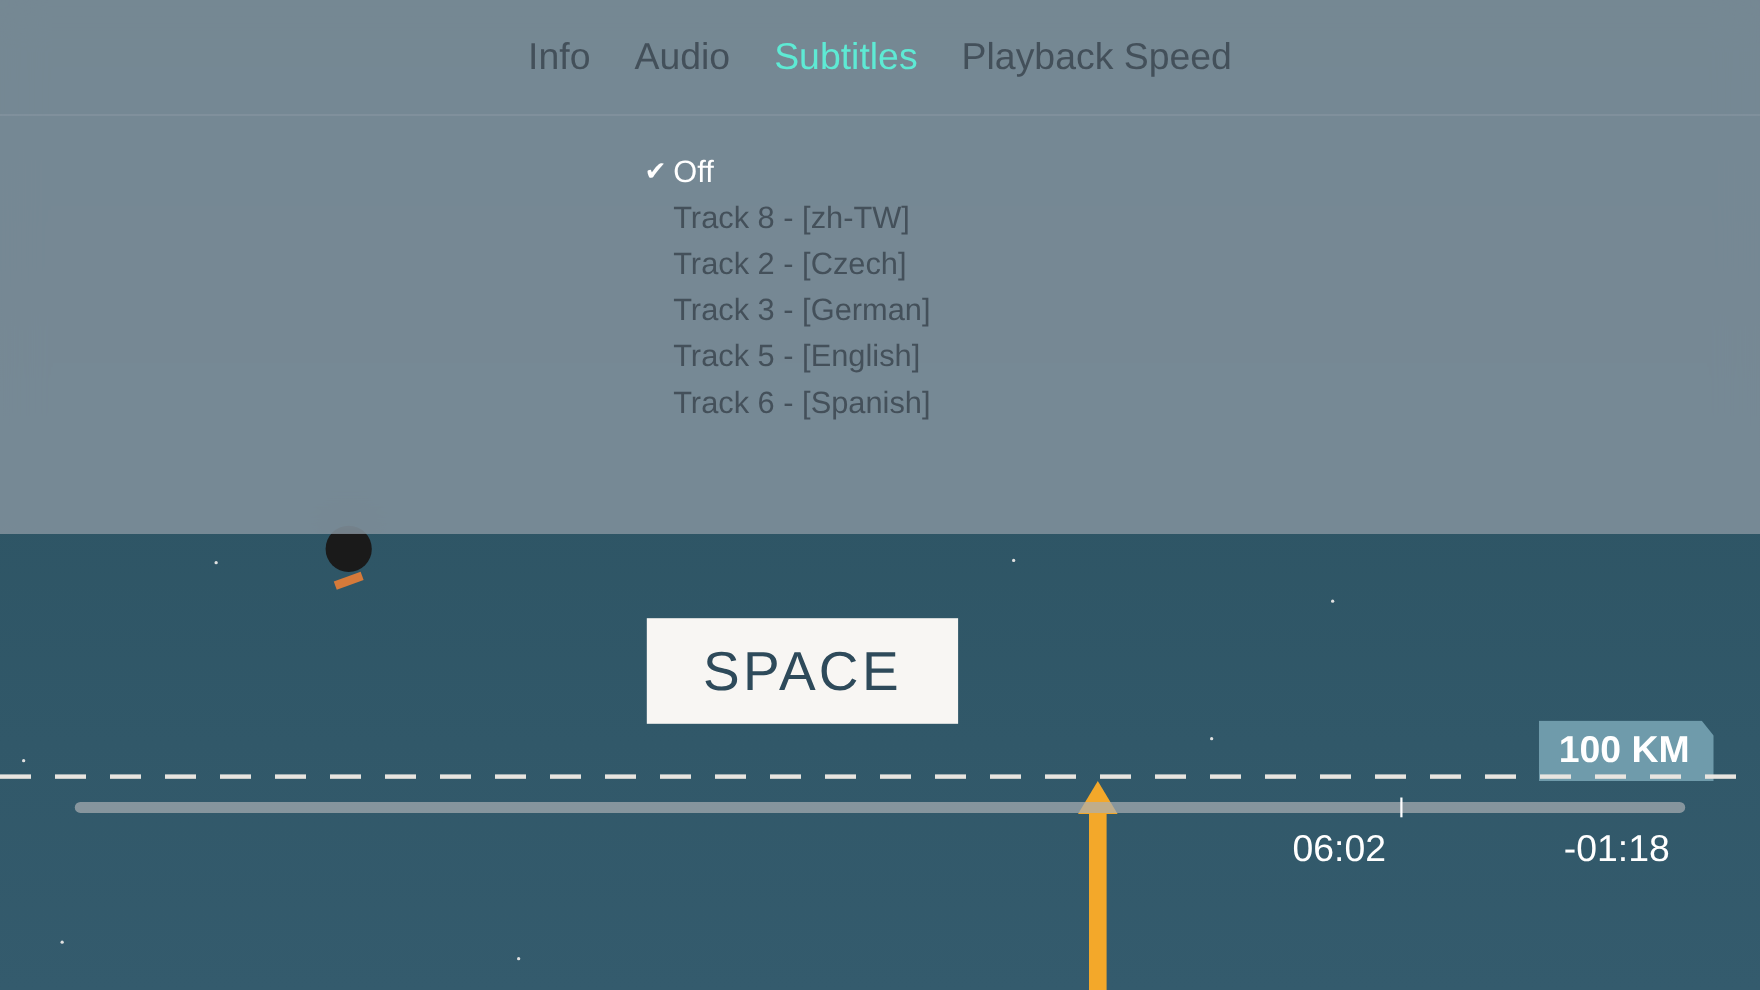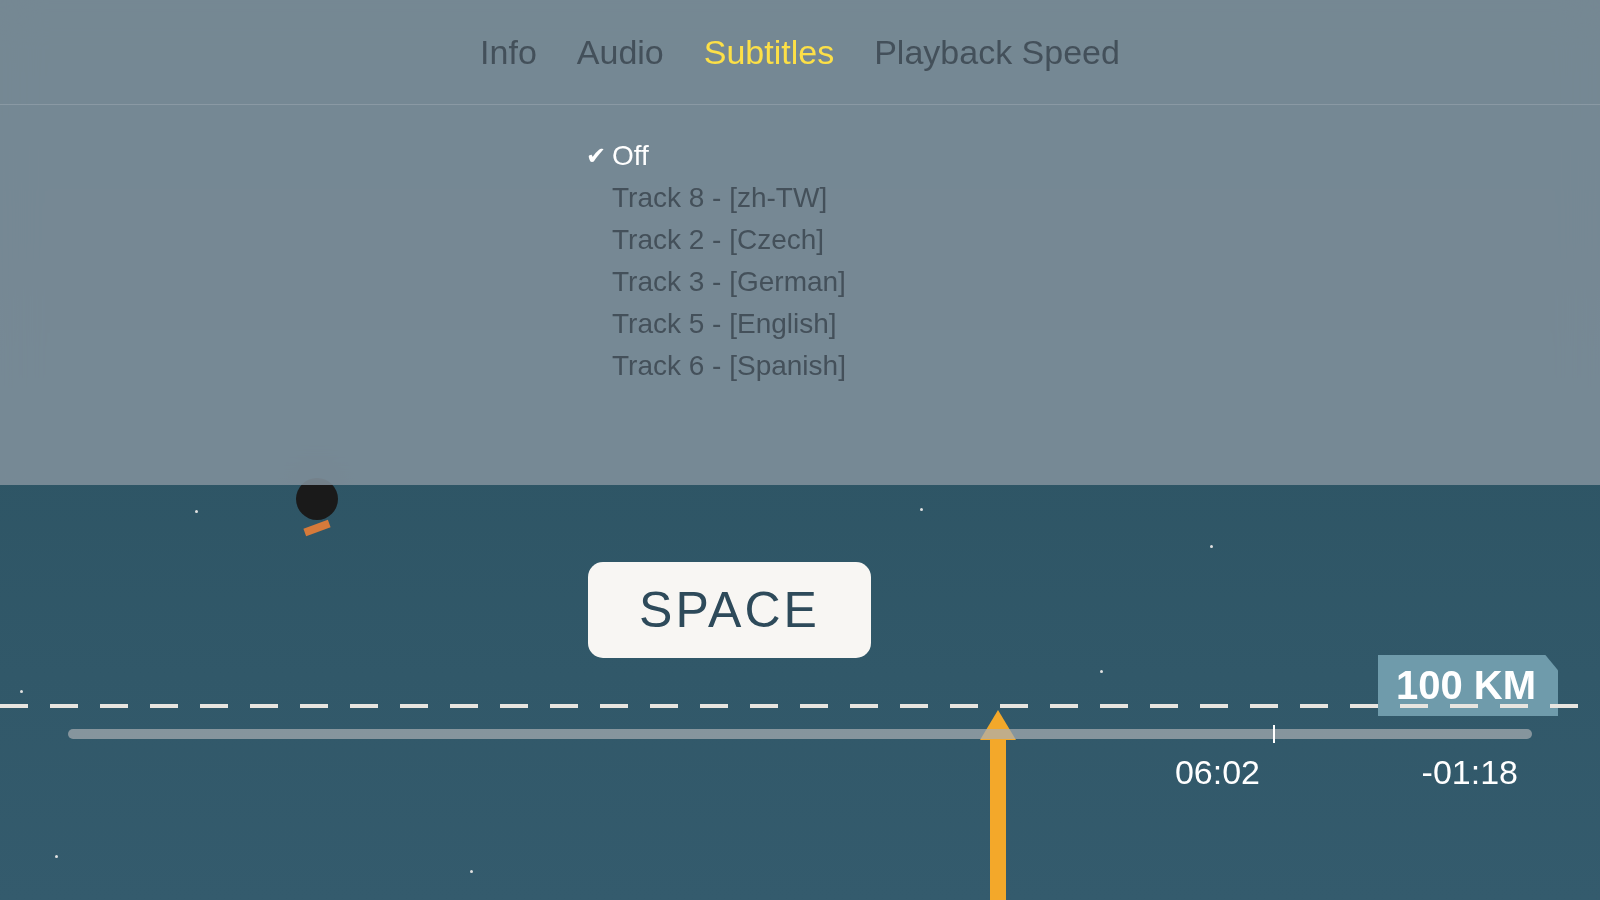--- a/index.html
+++ b/index.html
@@ -46,21 +46,21 @@
     }
     
     .tab {
       font-size: 34px;
       font-weight: 400;
       color: rgba(60, 70, 80, 0.85);
       cursor: pointer;
     }
     
     .tab.active {
-      color: #fde047;
+      color: #5eead4;
       font-weight: 500;
       text-align: center;
     }
     
     .subtitle-list {
       padding-top: 30px;
       padding-left: 586px;
     }
     
     .subtitle-item {
@@ -90,38 +90,37 @@
     .space-label {
       position: absolute;
       left: 588px;
       top: 562px;
       width: 283px;
       height: 96px;
       background: #f8f6f3;
       display: flex;
       align-items: center;
       justify-content: center;
-      border-radius: 15px;
     }
     
     .space-text {
       font-size: 50px;
       font-weight: 500;
       letter-spacing: 3px;
       color: #2e4a5a;
     }
     
     .distance-badge {
       position: absolute;
       right: 42px;
       top: 655px;
       background: #6f9bab;
       padding: 8px 22px 8px 18px;
       color: #ffffff;
-      font-size: 40px;
+      font-size: 34px;
       font-weight: 600;
       clip-path: polygon(0 0, 93% 0, 100% 25%, 100% 100%, 0 100%);
     }
     
     .dashed-line {
       position: absolute;
       top: 704px;
       left: 0;
       width: 100%;
       height: 4px;

